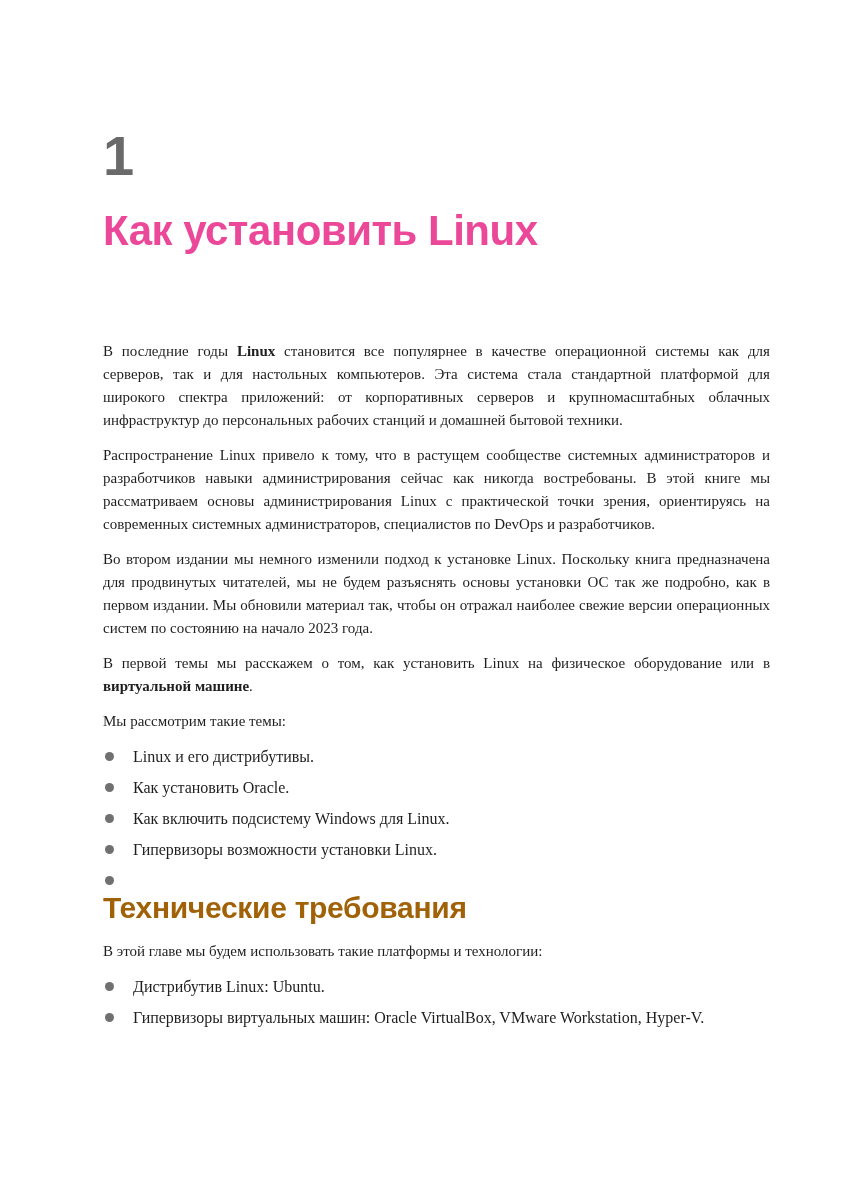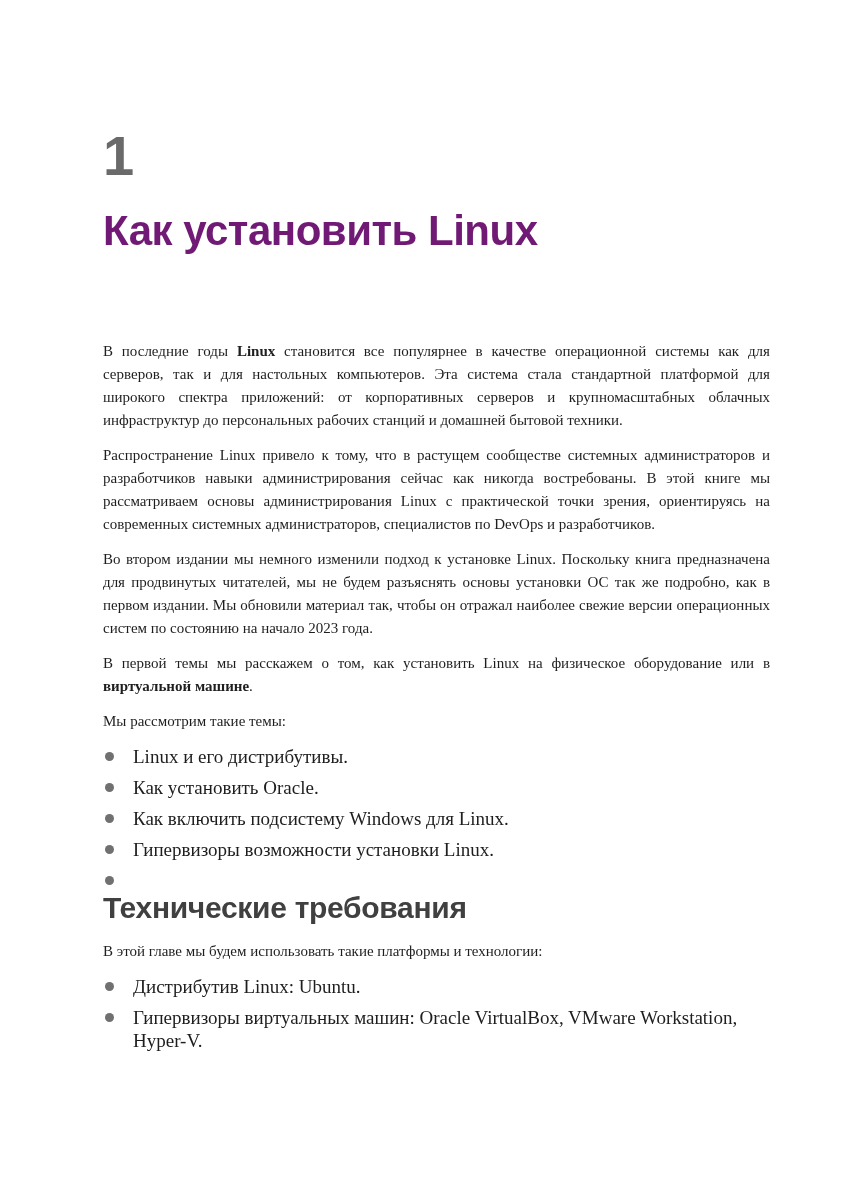--- a/index.html
+++ b/index.html
@@ -19,61 +19,61 @@
     font-weight: 700;
     font-size: 56px;
     line-height: 1;
     color: #6a6a6a;
   }
   .chapter-title {
     font-family: "Liberation Sans", sans-serif;
     font-weight: 700;
     font-size: 42px;
     line-height: 1.1;
-    color: #701a75;
+    color: #ec4899;
     margin-top: 24px;
     letter-spacing: -0.5px;
   }
   .body-block { margin-top: 86px; }
   p.body-para {
     font-size: 15px;
     line-height: 23px;
     text-align: justify;
     margin-bottom: 12px;
   }
   p.body-para b, p.body-para strong { font-weight: 700; }
   ul.bullet-list {
     list-style: none;
     margin: 6px 0 0 0;
     padding: 0;
   }
   ul.bullet-list li {
     position: relative;
     padding-left: 30px;
-    font-size: 19px;
+    font-size: 16px;
     line-height: 23px;
     margin-bottom: 8px;
     text-align: left;
   }
   .bullet-dot {
     position: absolute;
     left: 2px;
     top: 7px;
     width: 9px;
     height: 9px;
     border-radius: 50%;
     background: #707070;
     display: inline-block;
   }
   .section-heading {
     font-family: "Liberation Sans", sans-serif;
     font-weight: 700;
     font-size: 30px;
     line-height: 1.1;
-    color: #404040;
+    color: #a16207;
     margin: 30px 0 16px 0;
     letter-spacing: -0.3px;
   }
 </style>
 </head>
 <body>
 
 <div class="page">
 
   <div class="chapter-number">1</div>

